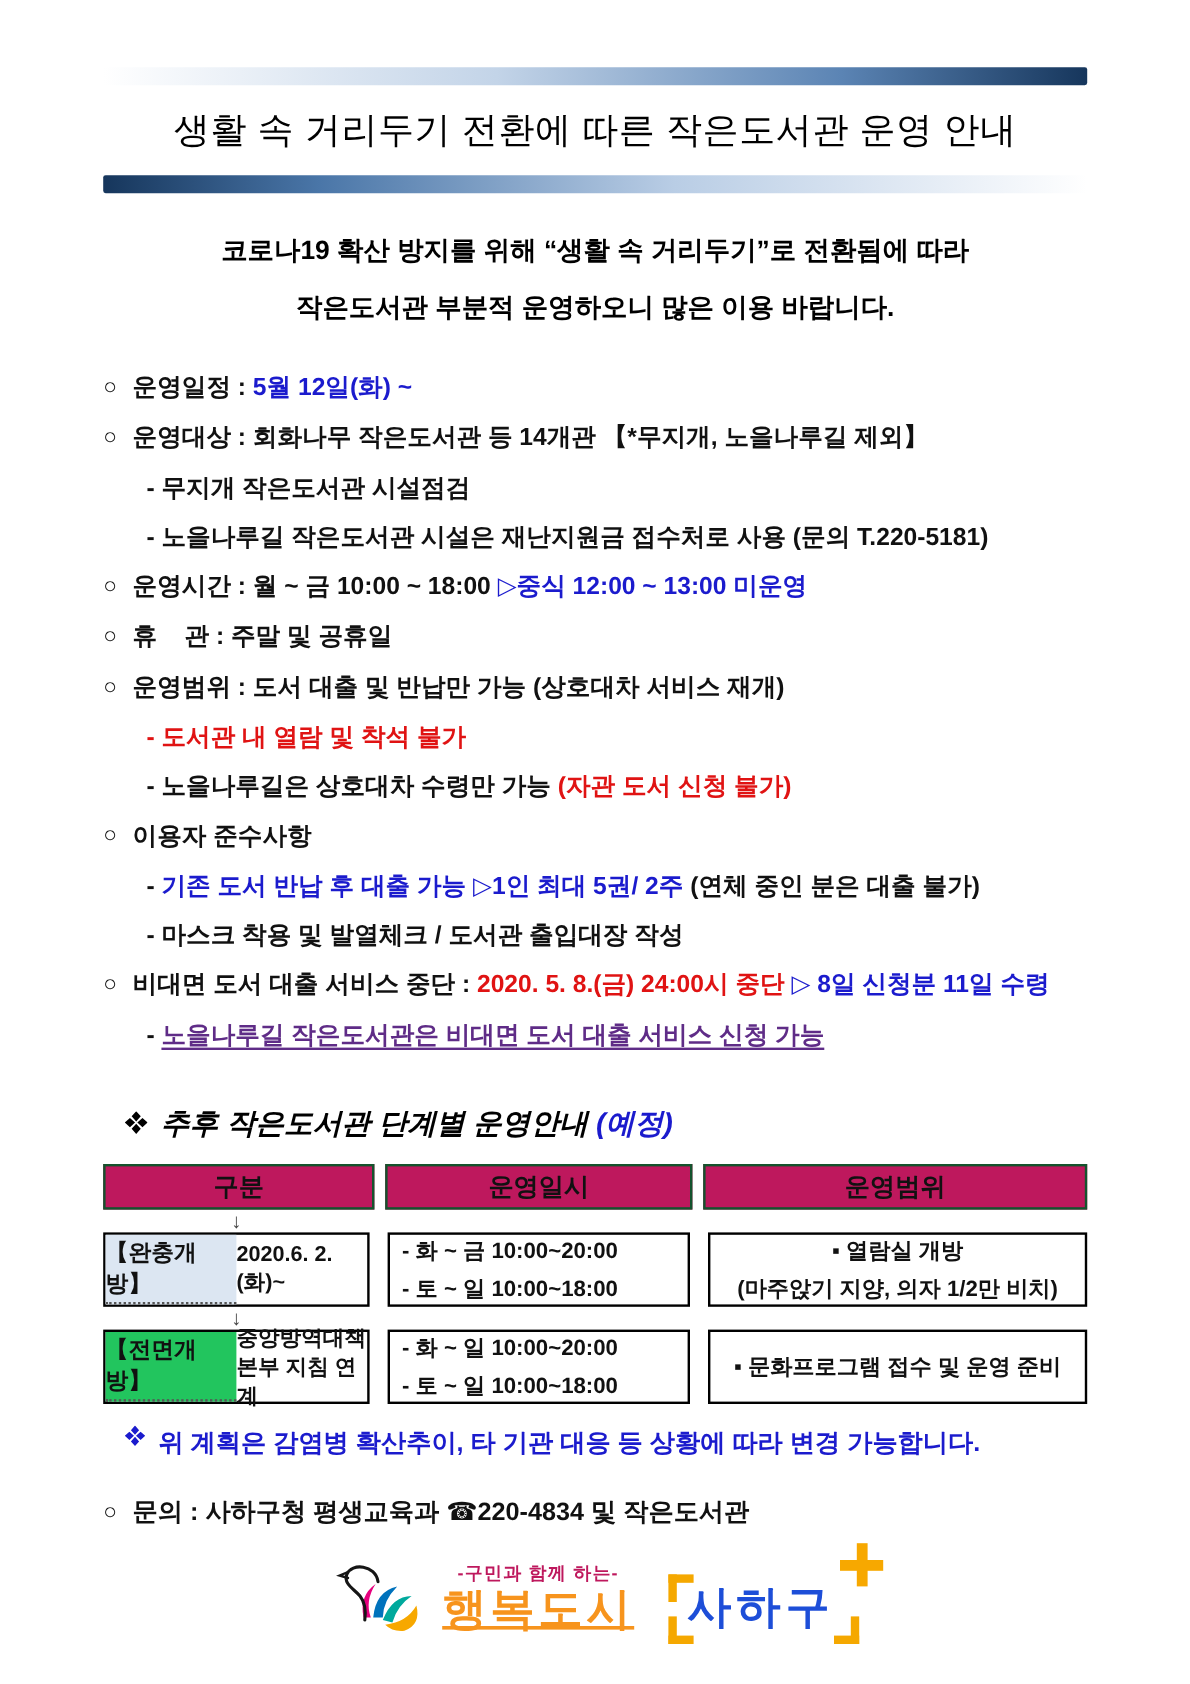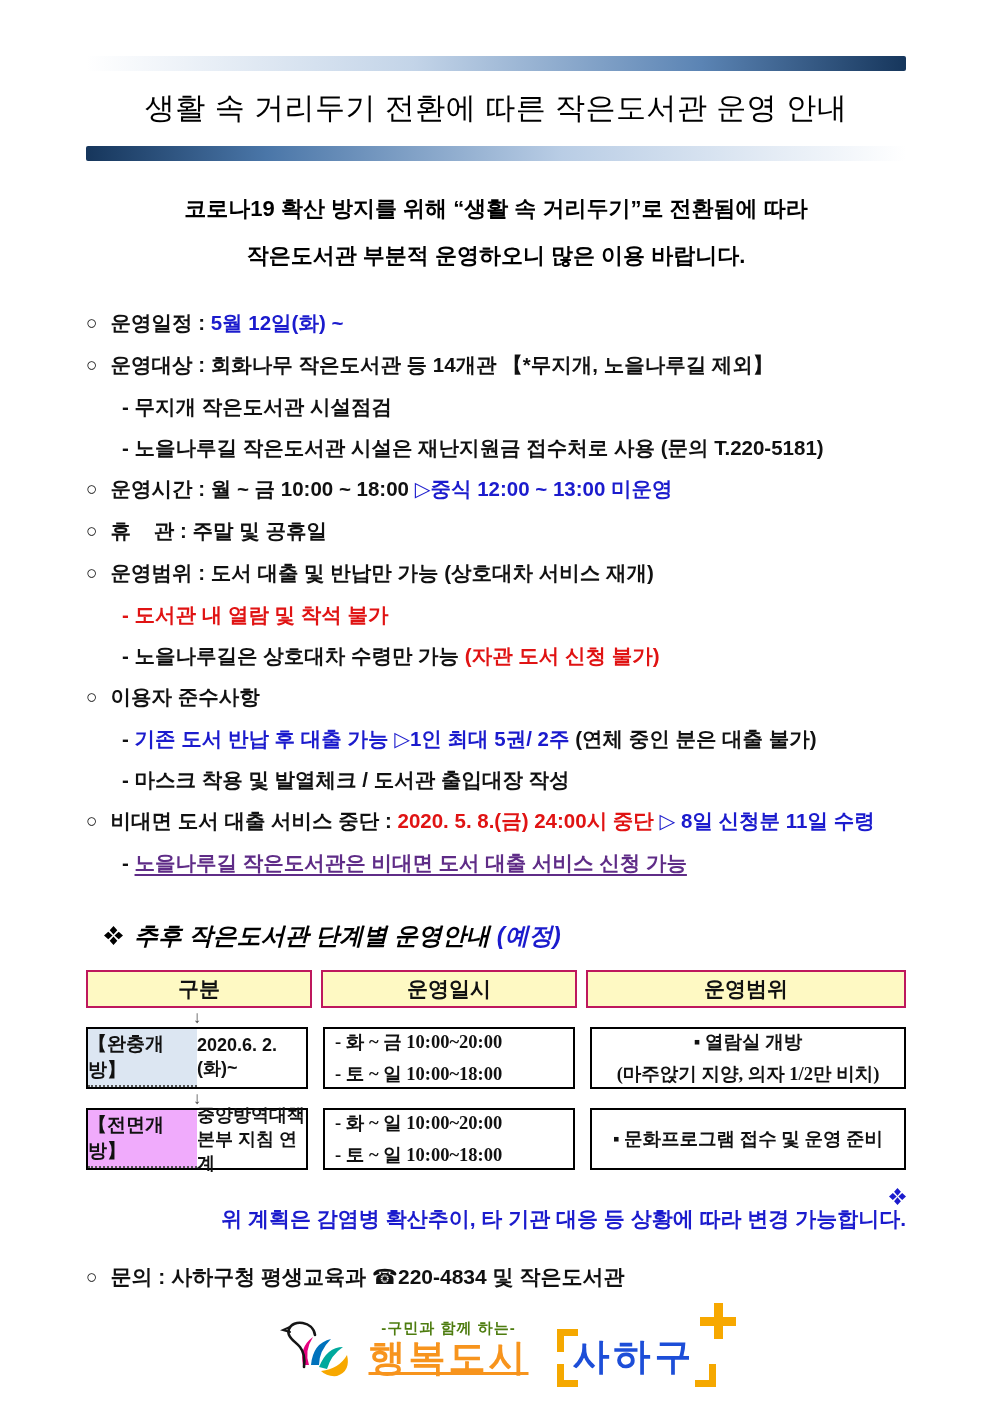--- a/index.html
+++ b/index.html
@@ -29,38 +29,38 @@
   .purple{color:#5f2c87;font-weight:700;text-decoration:underline;text-underline-offset:4px;}
 
   
   .sec-head{margin-top:44px;padding-left:18px;font-size:24px;font-weight:800;display:flex;align-items:center;gap:11px;color:#000;font-style:italic;}
   .diamond-icon{flex:0 0 auto;}
 
   
   .table-wrap{margin-top:18px;}
   .trow{display:flex;justify-content:space-between;align-items:stretch;}
   .c1{width:222px;} .c2{width:252px;} .c3{width:316px;align-items:center;}
-  .hcell{background:#fef9c3;border:2px solid #be185d;height:34px;display:flex;align-items:center;justify-content:center;font-size:21px;font-weight:700;}
+  .hcell{background:#be185d;border:2px solid #14532d;height:34px;display:flex;align-items:center;justify-content:center;font-size:21px;font-weight:700;}
   .arrow-row{width:222px;text-align:center;font-size:17px;line-height:19px;color:#444;}
   .cell{border:2px solid #000;box-sizing:border-box;height:62px;background:#fff;}
   .phase-cell{display:flex;flex-direction:row;}
   .phase-top{flex:1;display:flex;align-items:center;justify-content:center;font-size:19px;font-weight:700;border-bottom:2px dotted #555;}
   .pt-blue{background:#dce6f2;}
-  .pt-tan{background:#f0abfc;}
+  .pt-tan{background:#22c55e;}
   .phase-bottom{flex:1;display:flex;align-items:center;justify-content:center;font-size:18px;font-weight:600;}
-  .lines-cell{display:flex;flex-direction:column;justify-content:center;gap:7px;padding:4px 10px;font-size:18.5px;font-weight:600;font-family:Liberation Serif, serif;}
-
-  .note-line{margin-top:18px;padding-left:18px;font-size:21px;font-weight:800;color:#1b1bcd;display:flex;align-items:flex-end;flex-direction:column;}
+  .lines-cell{display:flex;flex-direction:column;justify-content:center;gap:7px;padding:4px 10px;font-size:18.5px;font-weight:600;}
+
+  .note-line{margin-top:18px;padding-left:18px;font-size:21px;font-weight:800;color:#1b1bcd;display:flex;align-items:flex-start;gap:11px;}
 
   .contact-line{margin-top:30px;font-size:21px;font-weight:600;}
 
   
   .logo{margin-top:26px;display:flex;align-items:flex-start;justify-content:center;gap:6px;}
   .logo-mid{display:flex;flex-direction:column;align-items:center;margin-top:2px;}
-  .tagline{color:#4d7c0f;font-size:15px;font-weight:800;letter-spacing:1px;}
+  .tagline{color:#be185d;font-size:15px;font-weight:800;letter-spacing:1px;}
   .brand-city{color:#f7941d;font-size:37px;font-weight:900;letter-spacing:3px;line-height:1.1;text-decoration:underline;}
   .saha-box{position:relative;margin-left:22px;margin-top:16px;padding:4px 18px 4px 16px;font-size:37px;font-weight:900;color:#1d4ed8;letter-spacing:4px;line-height:1.1;}
   .bkt{position:absolute;}
   .bkt-tl{left:0;top:-4px;width:14px;height:16px;border-left:7px solid #f5a800;border-top:7px solid #f5a800;}
   .bkt-bl{left:0;bottom:-6px;width:14px;height:16px;border-left:7px solid #f5a800;border-bottom:7px solid #f5a800;}
   .bkt-br{right:-2px;bottom:-6px;width:14px;height:16px;border-right:7px solid #f5a800;border-bottom:7px solid #f5a800;}
   .plus-mark{position:absolute;right:-22px;top:-30px;width:36px;height:36px;}
   .plus-mark::before{content:"";position:absolute;left:14px;top:0;width:9px;height:36px;background:#f7a800;}
   .plus-mark::after{content:"";position:absolute;left:0;top:14px;width:36px;height:9px;background:#f7a800;}
 </style>

